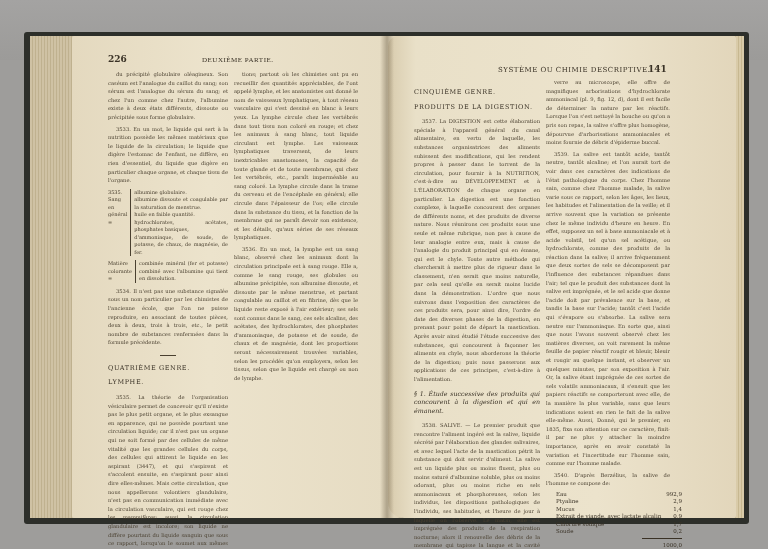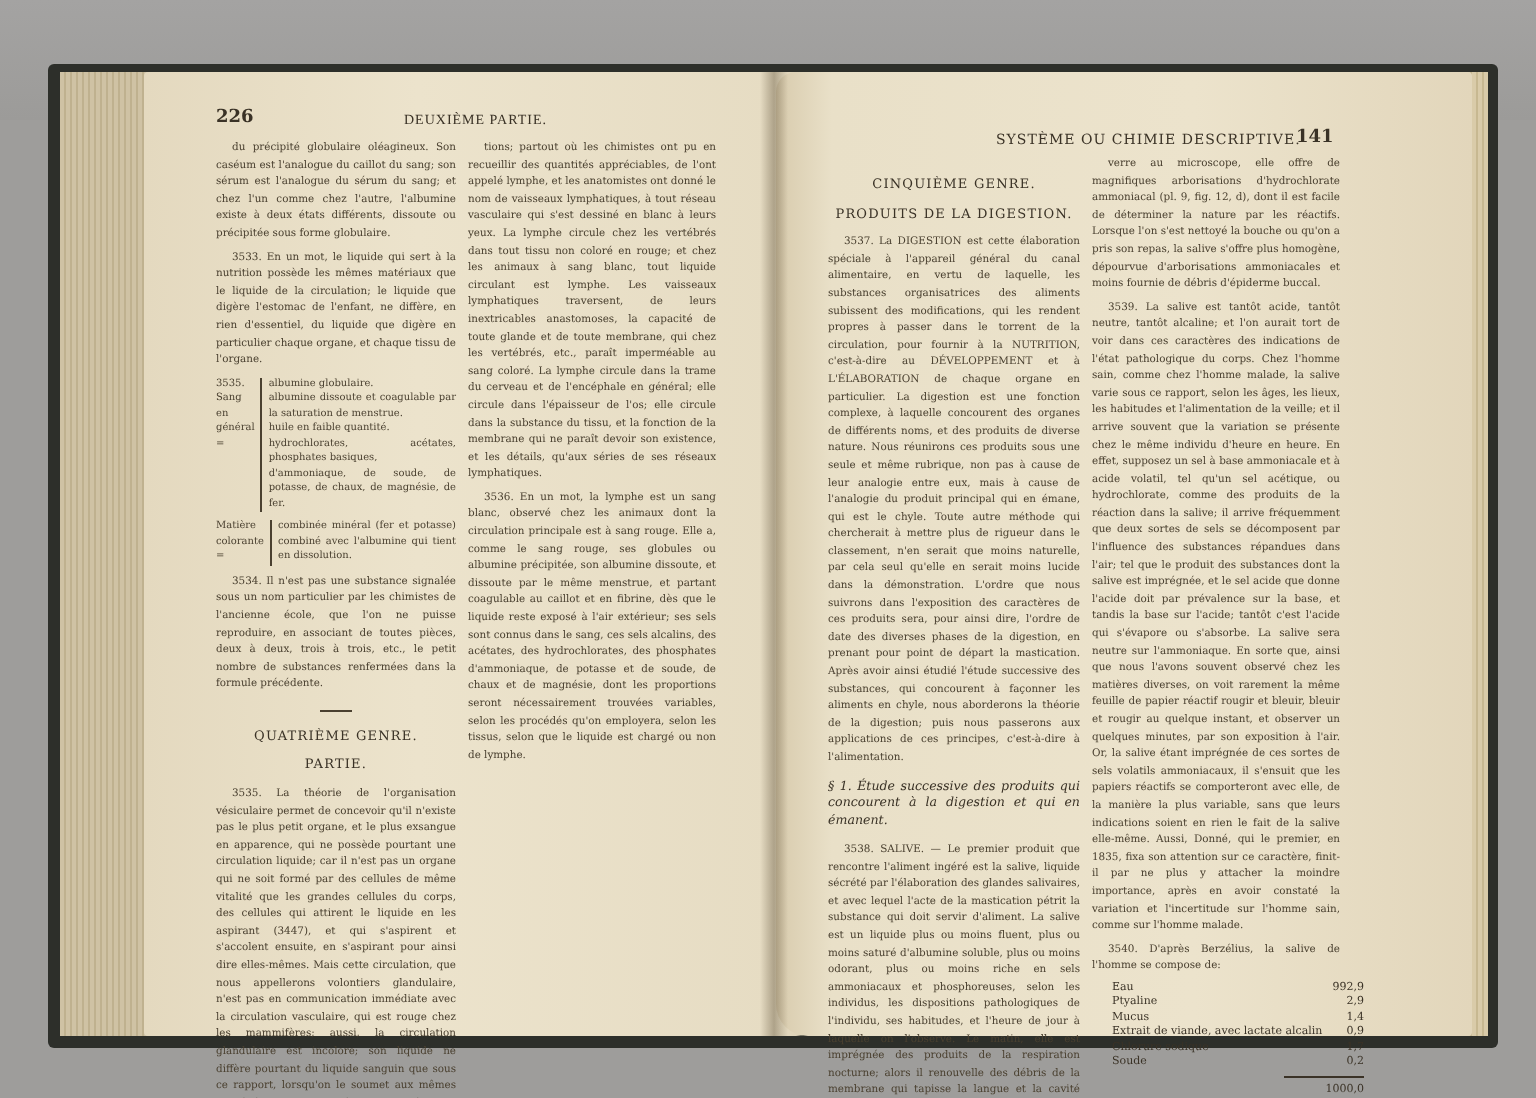--- a/index.html
+++ b/index.html
@@ -9,21 +9,21 @@
   .edge-l{position:absolute;left:30px;top:36px;width:44px;height:482px;background:repeating-linear-gradient(90deg,#cfc2a4 0 2px,#bfb18f 2px 3px);}
   .edge-r{position:absolute;left:700px;top:36px;width:44px;height:482px;background:repeating-linear-gradient(90deg,#d9cba9 0 2px,#c7b891 2px 3px);}
   .page{position:absolute;top:36px;height:482px;background:#e9dfc8;box-sizing:border-box;}
   .page.left{left:72px;width:342px;border-radius:2px 10px 16px 2px;background:linear-gradient(90deg,#e4d9bf 0%,#ece3cc 40%,#e6dcc3 92%,#d6c9ab 100%);}
   .page.right{left:388px;width:348px;border-radius:10px 2px 2px 16px;background:linear-gradient(90deg,#d8cbad 0%,#e9e0c8 8%,#ece3cc 60%,#e2d6bb 100%);}
   .gutter{position:absolute;left:380px;top:36px;width:14px;height:482px;background:linear-gradient(90deg,rgba(0,0,0,0) 0,rgba(70,55,30,.35) 50%,rgba(0,0,0,0) 100%);}
   .running{position:absolute;font-size:7px;letter-spacing:.5px;color:#3a3226;}
   .pnum{position:absolute;font-size:9px;color:#3a3226;font-weight:bold;}
   .col{position:absolute;font-size:5.2px;line-height:8.6px;color:#4a4030;text-align:justify;}
   .col p{margin:0 0 3px 0;text-indent:8px;}
-  .h{text-align:center;font-size:6.5px;letter-spacing:.6px;color:#3a3226;margin:6px 0 6px 0;}
+  .h{text-align:left;font-size:6.5px;letter-spacing:.6px;color:#3a3226;margin:6px 0 6px 0;}
   .it{font-style:italic;font-size:6.3px;line-height:8.5px;color:#3a3226;margin:6px 0;}
   table.comp{font-size:5.5px;color:#3a3226;border-collapse:collapse;width:130px;margin-left:8px;}
   table.comp td{padding:0 2px;line-height:7.5px;}
   table.comp td.v{text-align:right;}
   .rule{width:40px;height:1px;background:#3a3226;margin:2px 0 2px 96px;}
   .total{font-size:5.5px;color:#3a3226;text-align:right;width:136px;}
   .brace-block{font-size:5px;line-height:7.5px;color:#4a4030;margin:4px 0;display:flex;gap:3px;}
   .brace{border-left:1px solid #4a4030;padding-left:3px;}
   .sep{width:16px;height:1px;background:#4a4030;margin:8px auto;}
 </style>
@@ -52,21 +52,21 @@
         <div>d'ammoniaque, de soude, de potasse, de chaux, de magnésie, de fer.</div>
       </div>
     </div>
     <div class="brace-block">
       <div style="width:28px;">Matière colorante =</div>
       <div class="brace">combinée minéral (fer et potasse) combiné avec l'albumine qui tient en dissolution.</div>
     </div>
     <p>3534. Il n'est pas une substance signalée sous un nom particulier par les chimistes de l'ancienne école, que l'on ne puisse reproduire, en associant de toutes pièces, deux à deux, trois à trois, etc., le petit nombre de substances renfermées dans la formule précédente.</p>
     <div class="sep"></div>
     <div class="h">QUATRIÈME GENRE.</div>
-    <div class="h">PARTIE.</div>
+    <div class="h">LYMPHE.</div>
     <p>3535. La théorie de l'organisation vésiculaire permet de concevoir qu'il n'existe pas le plus petit organe, et le plus exsangue en apparence, qui ne possède pourtant une circulation liquide; car il n'est pas un organe qui ne soit formé par des cellules de même vitalité que les grandes cellules du corps, des cellules qui attirent le liquide en les aspirant (3447), et qui s'aspirent et s'accolent ensuite, en s'aspirant pour ainsi dire elles-mêmes. Mais cette circulation, que nous appellerons volontiers glandulaire, n'est pas en communication immédiate avec la circulation vasculaire, qui est rouge chez les mammifères; aussi, la circulation glandulaire est incolore; son liquide ne diffère pourtant du liquide sanguin que sous ce rapport, lorsqu'on le soumet aux mêmes procédés d'analyse et à la contre-épreuve des mêmes indica-</p>
   </div>
 
   <div class="col" style="left:162px;top:34px;width:124px;">
     <p>tions; partout où les chimistes ont pu en recueillir des quantités appréciables, de l'ont appelé lymphe, et les anatomistes ont donné le nom de vaisseaux lymphatiques, à tout réseau vasculaire qui s'est dessiné en blanc à leurs yeux. La lymphe circule chez les vertébrés dans tout tissu non coloré en rouge; et chez les animaux à sang blanc, tout liquide circulant est lymphe. Les vaisseaux lymphatiques traversent, de leurs inextricables anastomoses, la capacité de toute glande et de toute membrane, qui chez les vertébrés, etc., paraît imperméable au sang coloré. La lymphe circule dans la trame du cerveau et de l'encéphale en général; elle circule dans l'épaisseur de l'os; elle circule dans la substance du tissu, et la fonction de la membrane qui ne paraît devoir son existence, et les détails, qu'aux séries de ses réseaux lymphatiques.</p>
     <p>3536. En un mot, la lymphe est un sang blanc, observé chez les animaux dont la circulation principale est à sang rouge. Elle a, comme le sang rouge, ses globules ou albumine précipitée, son albumine dissoute, et dissoute par le même menstrue, et partant coagulable au caillot et en fibrine, dès que le liquide reste exposé à l'air extérieur; ses sels sont connus dans le sang, ces sels alcalins, des acétates, des hydrochlorates, des phosphates d'ammoniaque, de potasse et de soude, de chaux et de magnésie, dont les proportions seront nécessairement trouvées variables, selon les procédés qu'on employera, selon les tissus, selon que le liquide est chargé ou non de lymphe.</p>
   </div>
 </div>
 
 <div class="page right">

